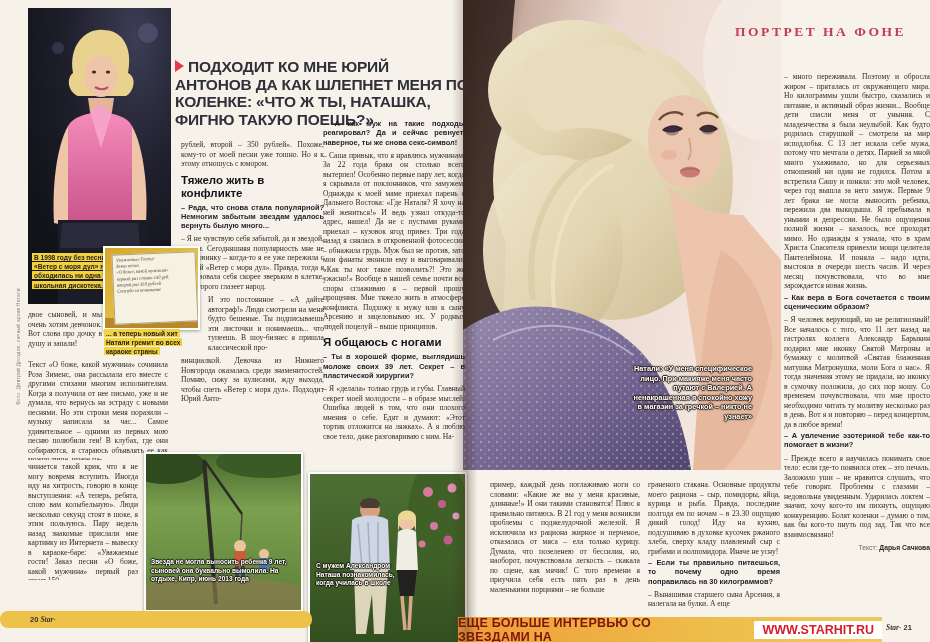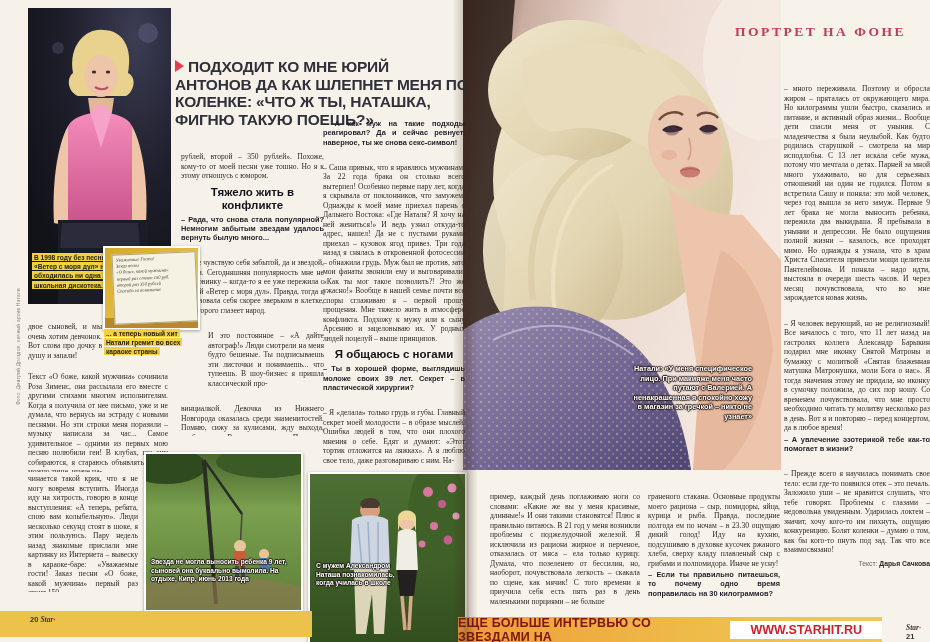--- a/index.html
+++ b/index.html
@@ -13,49 +13,49 @@
   .ph{overflow:hidden;}
   .ph svg{display:block;}
   .framed{border:2px solid #fff;box-shadow:0 1px 3px rgba(0,0,0,0.35);}
   
   .headline{left:175px;top:58px;width:294px;font:bold 15.5px/17.6px "Liberation Sans",sans-serif;
     color:#30303a;letter-spacing:-0.2px;text-transform:uppercase;}
   .hmark{display:inline-block;width:0;height:0;border-left:9px solid #e63a4e;border-top:6px solid transparent;
     border-bottom:6px solid transparent;margin-right:4px;}
   
   .col{overflow:hidden;}
-  .a{font:7.6px/9.5px "Liberation Serif",serif;color:#2f2b26;text-align:justify;margin:16px 0 2px 0;}
+  .a{font:7.6px/9.5px "Liberation Serif",serif;color:#2f2b26;text-align:justify;margin:4px 0 2px 0;}
   .q{font:bold 7.4px/9.3px "Liberation Sans",sans-serif;color:#201f29;text-align:justify;margin:1px 0 2px 0;}
-  .h{font:bold 11.5px/13px "Liberation Sans",sans-serif;color:#14131b;margin:5px 0 3px 0;text-align:center;}
+  .h{font:bold 11.5px/13px "Liberation Sans",sans-serif;color:#14131b;margin:5px 0 3px 0;}
   .indent{padding-left:27px;}
   
   .hlcap{font:bold 6.6px/9.4px "Liberation Sans",sans-serif;color:#272017;}
   .hlcap span{background:#f2d23e;padding:0.5px 2px;box-decoration-break:clone;-webkit-box-decoration-break:clone;}
   
   .wcap{font:bold 6.6px/8.6px "Liberation Sans",sans-serif;color:#fff;
     text-shadow:-1px 0 1px #1a140f,1px 0 1px #1a140f,0 -1px 1px #1a140f,0 1px 1px #1a140f;}
   .herocap{font:bold 7.3px/9.6px "Liberation Sans",sans-serif;color:#fff;text-align:right;
     text-shadow:-1px 0 1px #2b1d16,1px 0 1px #2b1d16,0 -1px 1px #2b1d16,0 1px 1px #2b1d16,0 0 3px rgba(0,0,0,.5);}
   .section-header{right:24px;top:24px;font:bold 13.5px/15px "Liberation Serif",serif;color:#c43b52;letter-spacing:2.5px;}
   .vcredit{left:16px;top:288px;font:4.6px/5px "Liberation Sans",sans-serif;color:#8a867c;
     writing-mode:vertical-rl;transform:rotate(180deg);letter-spacing:0.4px;}
   
   .sign{position:absolute;left:8px;top:5px;width:76px;height:64px;background:#f5f1e3;border:1px solid #b0a27c;
     transform:rotate(-2.5deg);padding:2px 3px;}
   .sign div{font:italic 4.6px/6.2px "Liberation Serif",serif;color:#4d4436;white-space:nowrap;overflow:hidden;}
   
-  .band-left{left:0;top:611px;width:312px;height:26px;background:#ecc24b;z-index:30;}
+  .band-left{left:0;top:611px;width:312px;height:17px;background:#ecc24b;z-index:30;border-radius:8px;}
   .pagenum-left{position:absolute;left:30px;top:4px;font:bold 7.5px/9px "Liberation Sans",sans-serif;color:#3a3128;}
   .pagenum-left .brand{font-style:italic;font-family:"Liberation Serif",serif;}
   .dot{color:#d3202a;}
   .banner{left:458px;top:617px;width:424px;height:25px;z-index:30;display:flex;align-items:center;justify-content:center;gap:7px;
     background:linear-gradient(90deg,#ef9c38 0%,#eebb49 55%,#f0c85c 100%);}
   .banner-text{font:bold 12.5px/14px "Liberation Sans",sans-serif;color:#7e150d;letter-spacing:0.2px;}
-  .banner-url{background:#fff;color:#d3202a;font:bold 12.5px/14px "Liberation Sans",sans-serif;padding:2px 20px;margin-left:44px;}
-  .pagenum-right{left:906px;top:623px;z-index:31;font:bold 7.5px/9px "Liberation Sans",sans-serif;color:#3a3128;}
+  .banner-url{background:#fff;color:#d3202a;font:bold 12.5px/14px "Liberation Sans",sans-serif;padding:2px 8px;margin-left:44px;}
+  .pagenum-right{left:886px;top:623px;z-index:31;font:bold 7.5px/9px "Liberation Sans",sans-serif;color:#3a3128;}
   .pagenum-right .brand{font-style:italic;font-family:"Liberation Serif",serif;}
   .byline{text-align:right;font:6.8px/9px "Liberation Sans",sans-serif;color:#6b6459;margin-top:4px;}
   .byline b{color:#2b2620;}
 </style>
 </head>
 <body>
 
 <div class="spread">
 
   <div class="abs page-left"></div>
@@ -267,20 +267,21 @@
   </div>
 
   <div class="abs col" style="left:648px;top:476px;width:132px;height:136px;">
     <div class="a">граненого стакана. Основные продукты моего рациона – сыр, помидоры, яйца, курица и рыба. Правда, последние полгода ем по ночам – в 23.30 ощущаю дикий голод! Иду на кухню, подсушиваю в духовке кусочек ржаного хлеба, сверху кладу плавленый сыр с грибами и полпомидора. Иначе не усну!</div>
     <div class="q">– Если ты правильно питаешься, то почему одно время поправилась на 30 килограммов?</div>
     <div class="a">– Вынашивая старшего сына Арсения, я налегала на булки. А еще</div>
   </div>
 
   <div class="abs col" style="left:784px;top:68px;width:146px;height:546px;">
     <div class="a">– много переживала. Поэтому и обросла жиром – пряталась от окружающего мира. Но килограммы ушли быстро, сказались и питание, и активный образ жизни... Вообще дети спасли меня от уныния. С младенчества я была неулыбой. Как будто родилась старушкой – смотрела на мир исподлобья. С 13 лет искала себе мужа, потому что мечтала о детях. Парней за мной много ухаживало, но для серьезных отношений ни один не годился. Потом я встретила Сашу и поняла: это мой человек, через год вышла за него замуж. Первые 9 лет брака не могла выносить ребенка, пережила два выкидыша. Я пребывала в унынии и депрессии. Не было ощущения полной жизни – казалось, все проходят мимо. Но однажды я узнала, что в храм Христа Спасителя привезли мощи целителя Пантелеймона. И поняла – надо идти, выстояла в очереди шесть часов. И через месяц почувствовала, что во мне зарождается новая жизнь.</div>
+    <div class="q">– Как вера в Бога сочетается с твоим сценическим образом?</div>
     <div class="a">– Я человек верующий, но не религиозный! Все началось с того, что 11 лет назад на гастролях коллега Александр Барыкин подарил мне иконку Святой Матроны и бумажку с молитвой «Святая блаженная матушка Матронушка, моли Бога о нас». Я тогда значения этому не придала, но иконку в сумочку положила, до сих пор ношу. Со временем почувствовала, что мне просто необходимо читать ту молитву несколько раз в день. Вот я и повторяю – перед концертом, да в любое время!</div>
     <div class="q">– А увлечение эзотерикой тебе как-то помогает в жизни?</div>
     <div class="a">– Прежде всего я научилась понимать свое тело: если где-то появился отек – это печаль. Заложило уши – не нравится слушать, что тебе говорят. Проблемы с глазами – недовольна увиденным. Ударилась локтем – значит, хочу кого-то им пихнуть, ощущаю конкуренцию. Болят коленки – думаю о том, как бы кого-то пнуть под зад. Так что все взаимосвязано!</div>
     <div class="byline">
       <span>Текст:</span>
       <b>Дарья Сачкова</b>
     </div>
   </div>
 
   <div class="abs band-left">

